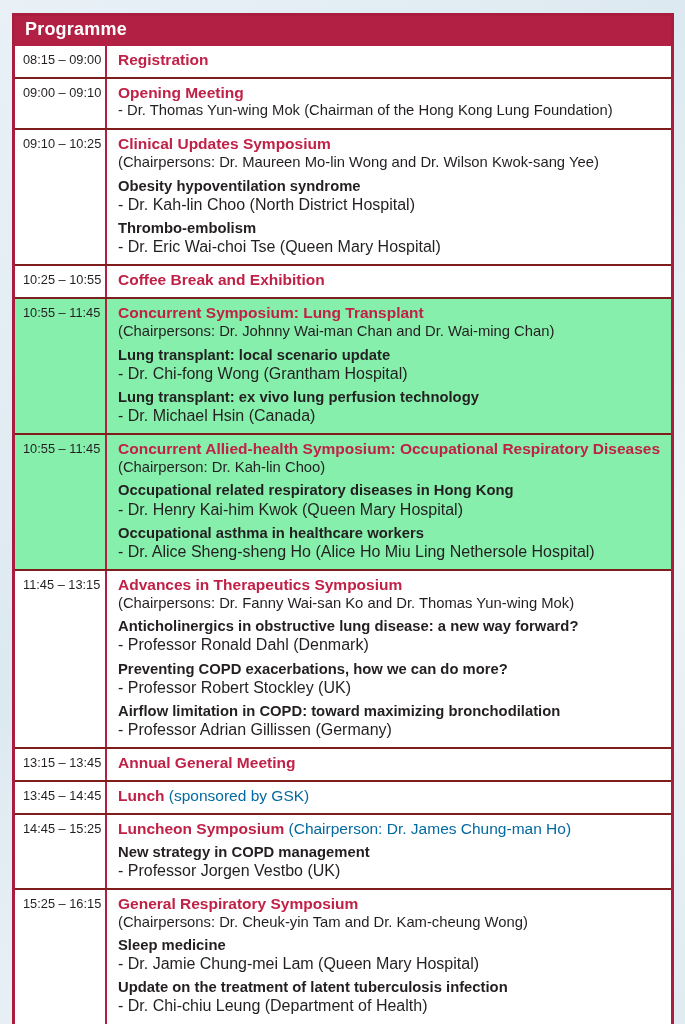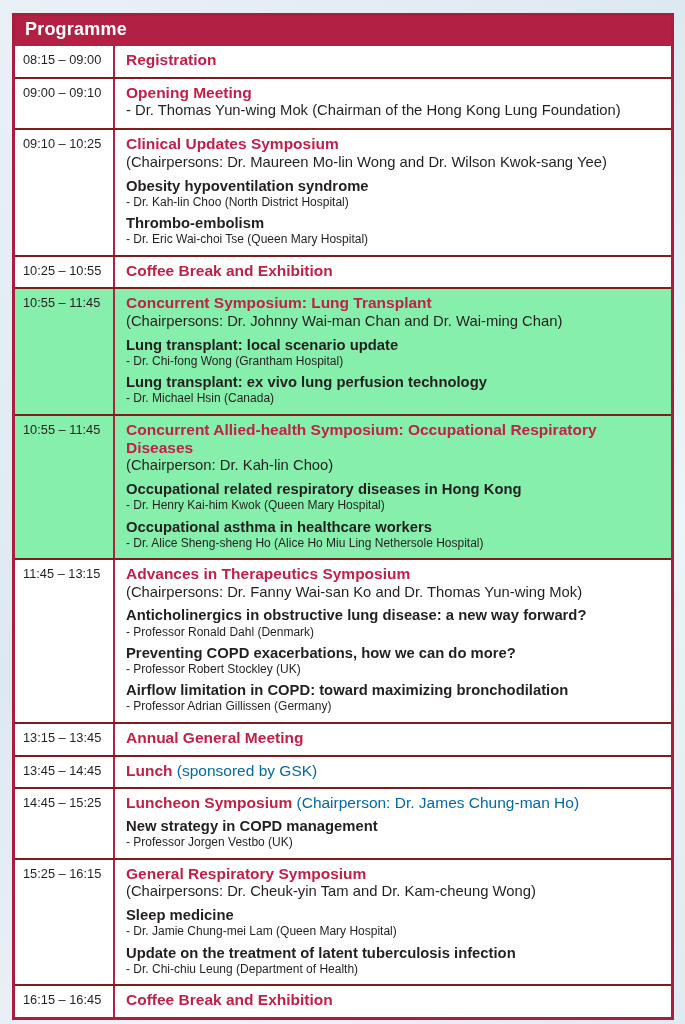--- a/index.html
+++ b/index.html
@@ -31,21 +31,21 @@
     letter-spacing: 0.2px;
   }
   .row {
     display: flex;
     align-items: stretch;
     background: #ffffff;
   }
   .row + .row { border-top: 2px solid #7f1d1d; }
   .row.highlight { background: #86efac; }
   .time {
-    width: 100px;
+    width: 92px;
     flex-shrink: 0;
     padding: 6px 16px 5px 8px;
     font-size: 12.8px;
     color: #231f20;
     border-right: 2px solid #b22044;
     white-space: nowrap;
     box-sizing: border-box;
   }
   .content {
     flex: 1;
@@ -68,21 +68,21 @@
     margin-top: 1px;
   }
   .talk { margin-top: 6px; }
   .talk-title {
     font-size: 14.8px;
     line-height: 1.15;
     font-weight: bold;
     color: #231f20;
   }
   .speaker {
-    font-size: 12px;
+    font-size: 16px;
     line-height: 1.2;
     color: #231f20;
   }
 </style>
 </head>
 <body>
 
 <div class="page">
   <div class="card">
     <div class="header">

